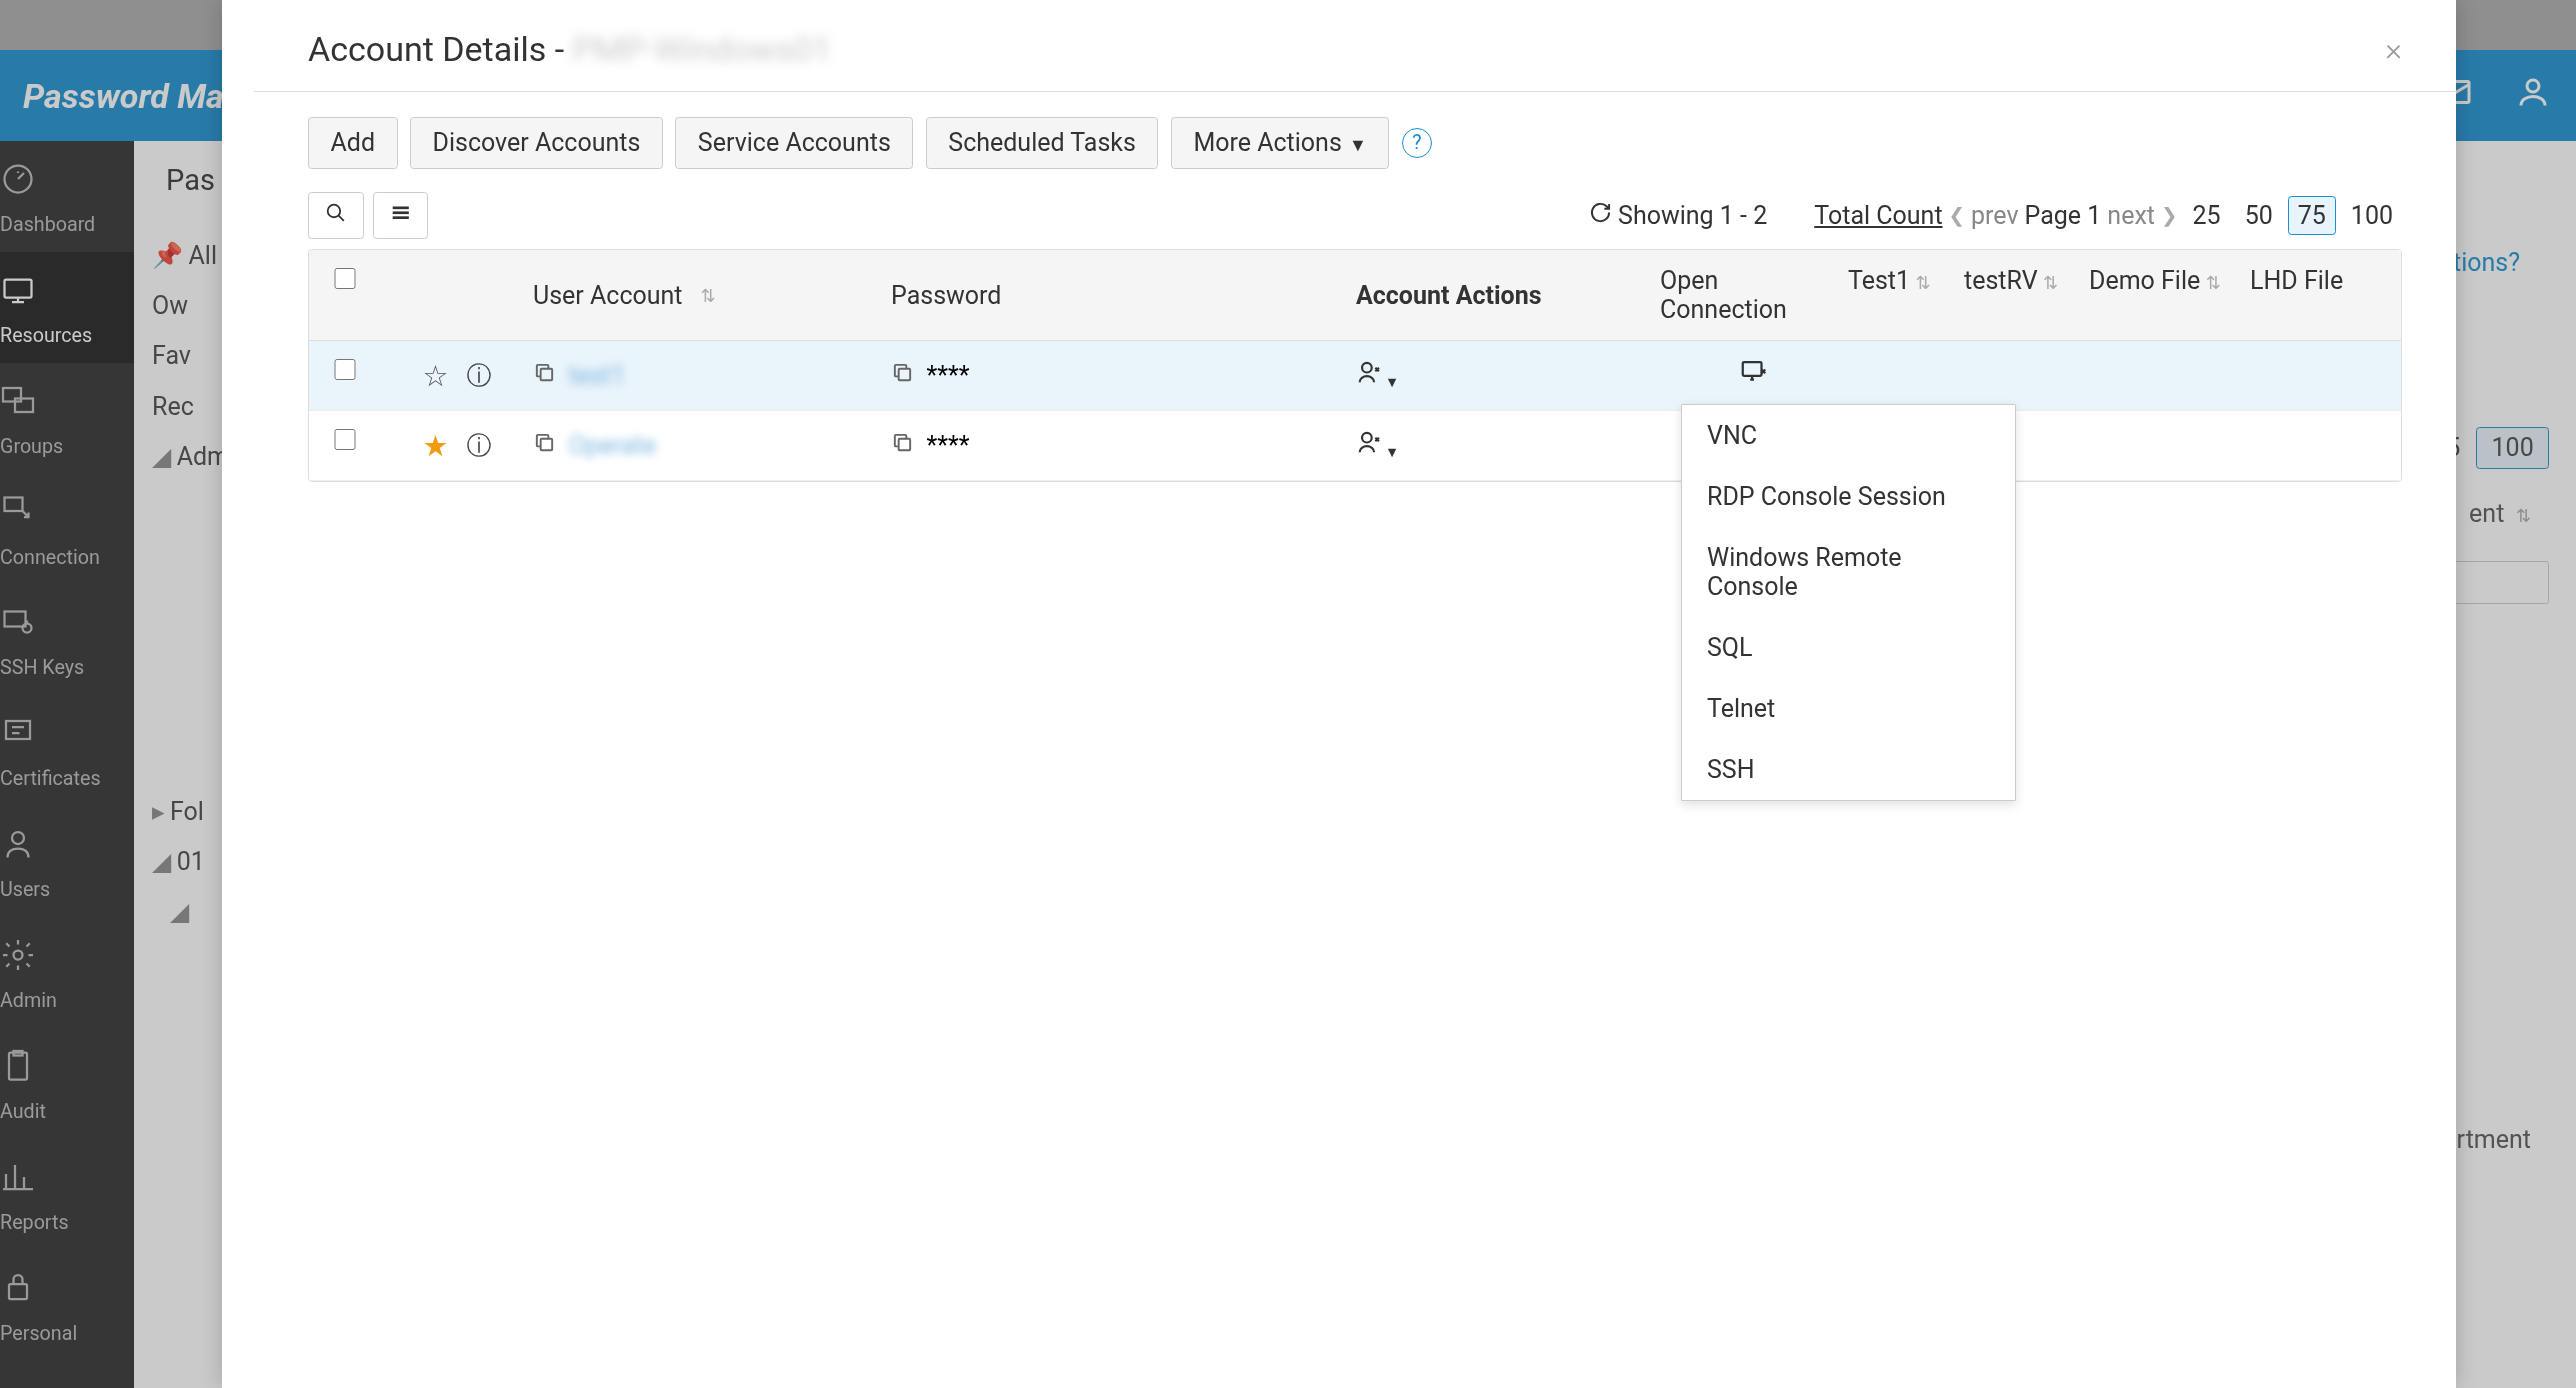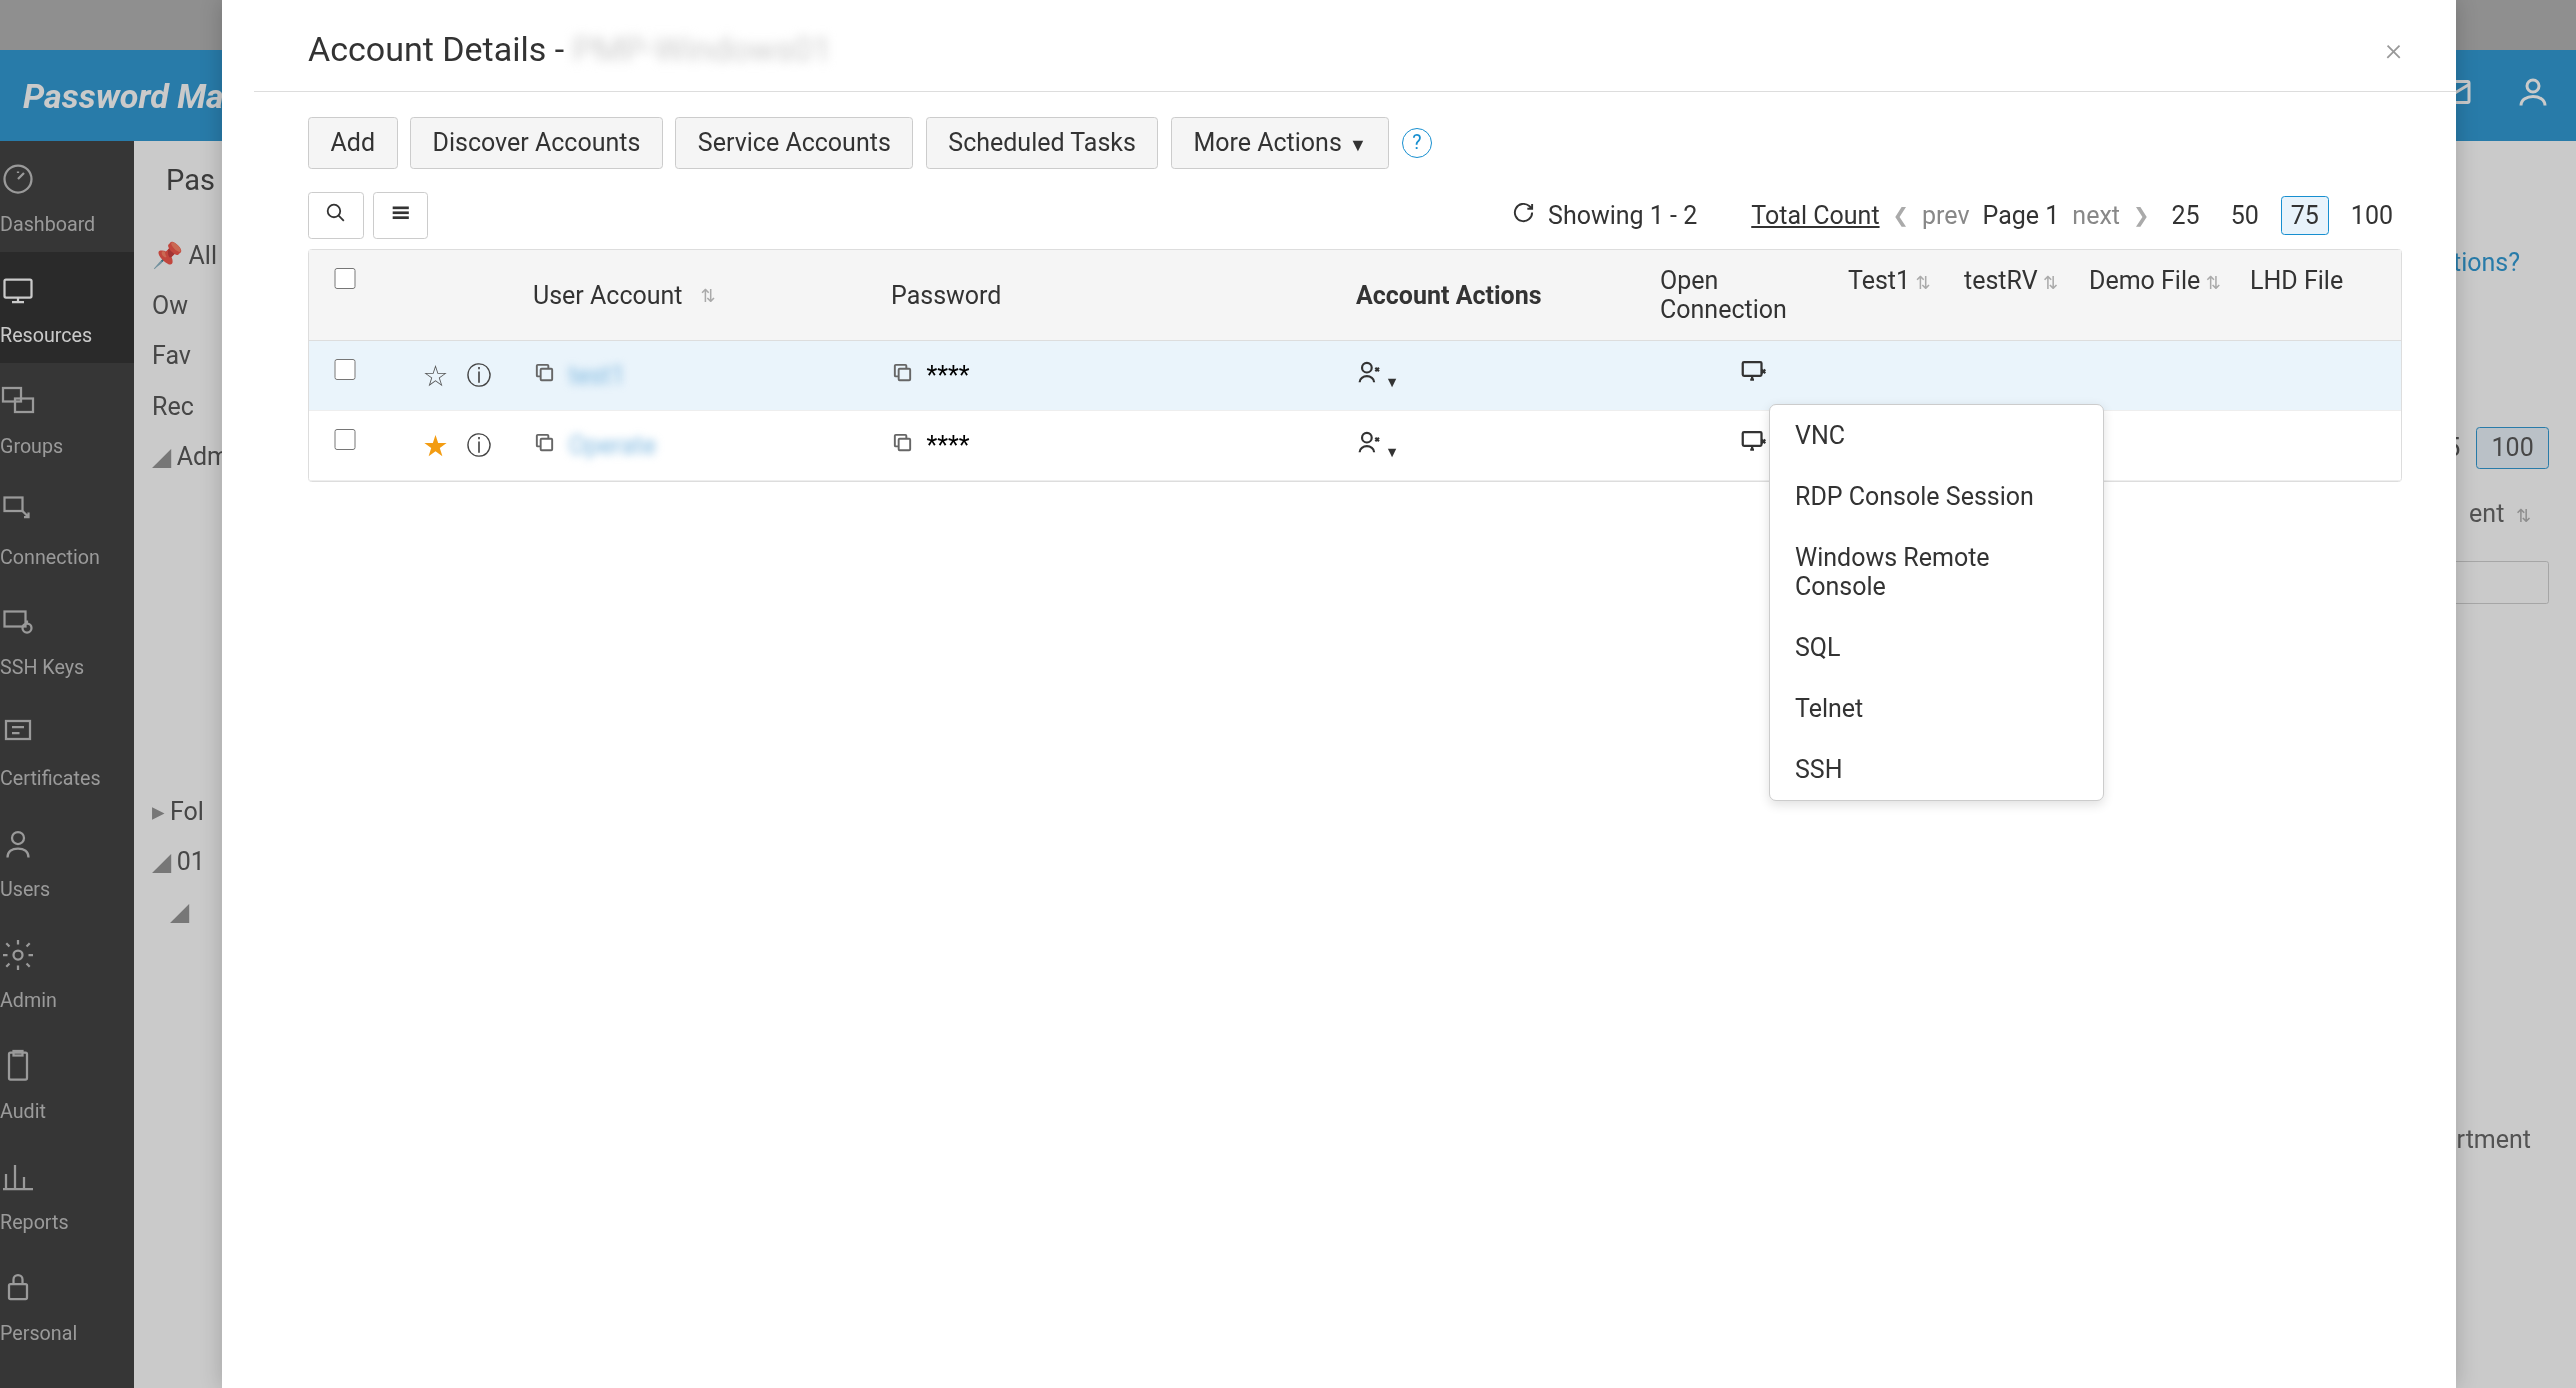--- a/index.html
+++ b/index.html
@@ -39,21 +39,21 @@
 .modal-title .blurred { color: #ccc; filter: blur(5.4px); }
 .close-x { font-size: 32px; color: #999; cursor: pointer; font-weight: 300; }
 
 .modal-toolbar { padding: 25px 54px 14.3px; display: flex; gap: 12.5px; align-items: center; }
 .tb-btn { border: 0.9px solid #ccc; background: #f5f5f5; padding: 10.7px 21.5px; border-radius: 3.6px; font-size: 25px; color: #333; cursor: pointer; }
 .tb-btn .chev { margin-left: 7.2px; font-size: 18px; }
 .help-icon { width: 30px; height: 30px; border: 1.8px solid #178fd0; border-radius: 50%; display: inline-flex; align-items: center; justify-content: center; color: #178fd0; font-size: 19.7px; cursor: pointer; }
 
 .table-controls { padding: 9px 54px 10.7px; display: flex; align-items: center; }
 .ctrl-btn { border: 0.9px solid #ccc; background: #fff; padding: 9px 16px; border-radius: 3.6px; margin-right: 9px; cursor: pointer; font-size: 21.5px; }
-.pager { margin-left: auto; display: flex; align-items: center; gap: 13px; font-size: 25px; color: #333; text-align: center; }
+.pager { margin-left: auto; display: flex; align-items: center; gap: 6px; font-size: 25px; color: #333; text-align: center; }
 .pager .muted { color: #888; }
 .pager .link { text-decoration: underline; cursor: pointer; margin-left: 41px; }
 .pager .chev-small { color: #aaa; font-size: 19.7px; }
 .page-size { padding: 3.6px 9px; cursor: pointer; }
 .page-size.active { border: 1.8px solid #178fd0; border-radius: 3.6px; background: #e8f3fb; }
 
 .data-table { margin: 0 54px; border: 0.9px solid #ddd; border-radius: 3.6px; }
 .table-head { display: flex; background: #f5f5f5; border-bottom: 0.9px solid #ddd; padding: 16px 0; font-size: 25px; color: #333; }
 .table-row { display: flex; border-bottom: 0.9px solid #eee; padding: 16px 0; font-size: 25px; }
 .table-row.highlighted { background: #eaf4fb; }
@@ -70,21 +70,21 @@
 .sort-ic { color: #aaa; font-size: 18px; margin-left: 5.4px; }
 .cb { width: 21.5px; height: 21.5px; }
 .star-empty { font-size: 29px; color: #555; cursor: pointer; }
 .star-filled { font-size: 29px; color: #f39c12; cursor: pointer; }
 .info-ic { font-size: 25px; color: #444; cursor: pointer; }
 .copy-ic { font-size: 25px; color: #666; cursor: pointer; }
 .blurred-text { color: #7fb8e0; filter: blur(4.5px); }
 .action-ic { font-size: 27px; color: #333; cursor: pointer; }
 .conn-ic { font-size: 27px; color: #333; cursor: pointer; position: relative; }
 
-.dropdown { position: absolute; top: 404px; left: 1769px; width: 335px; background: #fff; border: 0.9px solid #ccc; border-radius: 7px; box-shadow: 0 3.6px 10.7px rgba(0,0,0,0.12); z-index: 100; }
+.dropdown { position: absolute; top: 404px; left: 1681px; width: 335px; background: #fff; border: 0.9px solid #ccc; border-radius: 1px; box-shadow: 0 3.6px 10.7px rgba(0,0,0,0.12); z-index: 100; }
 .dropdown-item { padding: 16px 25px; font-size: 25px; color: #333; cursor: pointer; }
 </style>
 </head>
 <body>
 
 <div class="top-gap"></div>
 
 <div class="app-header">
   <span class="app-title">Password Ma</span>
   <div class="header-icons">

